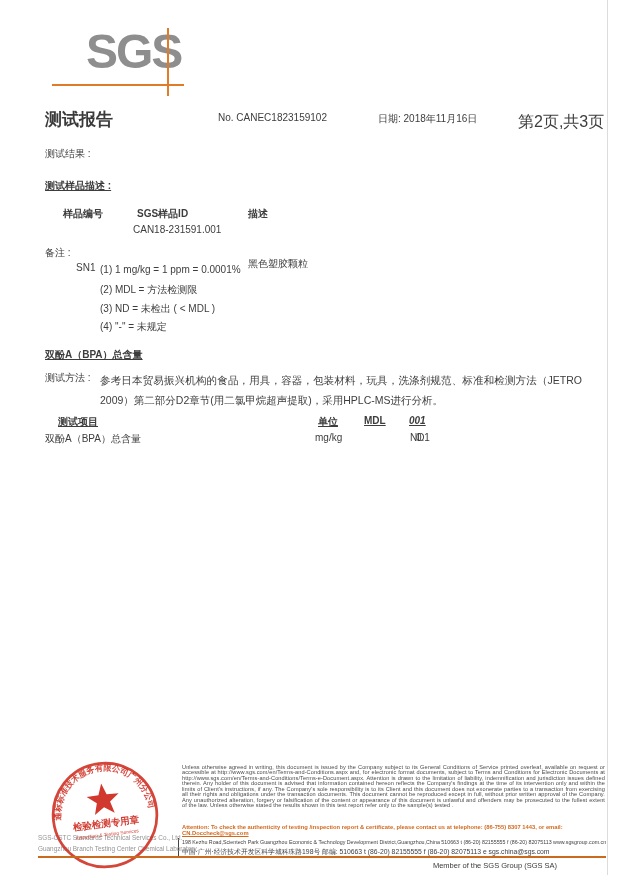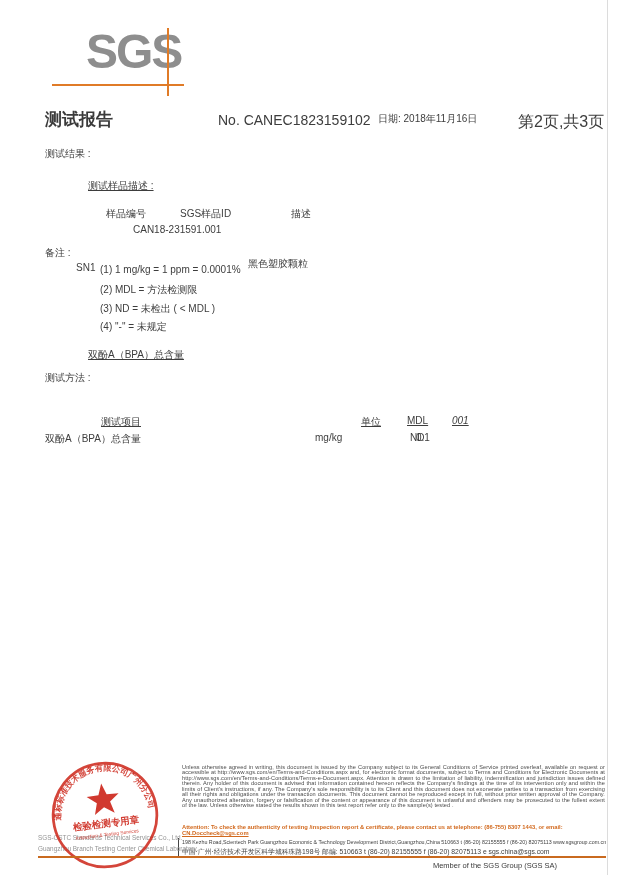--- a/index.html
+++ b/index.html
@@ -7,26 +7,26 @@
     position:relative;width:619px;height:875px;background:#ffffff;overflow:hidden;
     font-family:"Liberation Sans","DejaVu Sans",sans-serif;color:#3d3d3d;
   }
   .abs{position:absolute;white-space:nowrap;}
   
   .logo{left:86px;top:28px;font-size:48px;font-weight:bold;color:#8e8e8e;letter-spacing:-2px;line-height:1;}
   .logo-hline{left:52px;top:84px;width:132px;height:2px;background:#e07b27;}
   .logo-vline{left:167px;top:28px;width:2px;height:68px;background:#e07b27;}
   
   .title{left:45px;top:108px;font-size:17px;font-weight:bold;color:#3a3a3a;}
-  .hno{left:218px;top:112px;font-size:14px;}
+  .hno{left:218px;top:112px;font-size:10px;}
   .hdate{left:378px;top:112px;font-size:10px;}
   .hpage{left:518px;top:112px;font-size:16px;}
   
   .t10{font-size:10px;}
-  .bold{font-weight:normal;margin-left:43px;}
+  .bold{font-weight:bold;}
   .ul{text-decoration:underline;}
   .it{font-style:italic;}
   .results-label{left:45px;top:147px;}
   .sample-head{left:45px;top:179px;}
   .st-h1{left:63px;top:207px;} .st-h2{left:137px;top:207px;} .st-h3{left:248px;top:207px;}
   .st-r1{left:76px;top:224px;margin-top:38px;} .st-r2{left:133px;top:224px;} .st-r3{left:248px;top:224px;margin-top:33px;}
   .remarks-label{left:45px;top:246px;}
   .rm0{left:100px;top:264px;} .rm1{left:100px;top:283px;} .rm2{left:100px;top:302px;} .rm3{left:100px;top:320px;}
   .bpa-head{left:45px;top:348px;}
   .method-label{left:45px;top:371px;}
@@ -74,20 +74,21 @@
   <div class="abs t10 st-r3">黑色塑胶颗粒</div>
 
   <div class="abs t10 remarks-label">备注 :</div>
   <div class="abs t10 rm0">(1) 1 mg/kg = 1 ppm = 0.0001%</div>
   <div class="abs t10 rm1">(2) MDL = 方法检测限</div>
   <div class="abs t10 rm2">(3) ND = 未检出 ( &lt; MDL )</div>
   <div class="abs t10 rm3">(4) "-" = 未规定</div>
 
   <div class="abs t10 bold ul bpa-head">双酚A（BPA）总含量</div>
   <div class="abs t10 method-label">测试方法 :</div>
+  <div class="abs method-text">参考日本贸易振兴机构的食品，用具，容器，包装材料，玩具，洗涤剂规范、标准和检测方法（JETRO 2009）第二部分D2章节(用二氯甲烷超声提取)，采用HPLC-MS进行分析。</div>
 
   <div class="abs t10 bold ul rt-h1">测试项目</div>
   <div class="abs t10 bold ul rt-h2">单位</div>
   <div class="abs t10 bold ul rt-h3">MDL</div>
   <div class="abs t10 bold ul it rt-h4">001</div>
   <div class="abs t10 rt-r1">双酚A（BPA）总含量</div>
   <div class="abs t10 rt-r2">mg/kg</div>
   <div class="abs t10 rt-r3">0.1</div>
   <div class="abs t10 rt-r4">ND</div>
 

